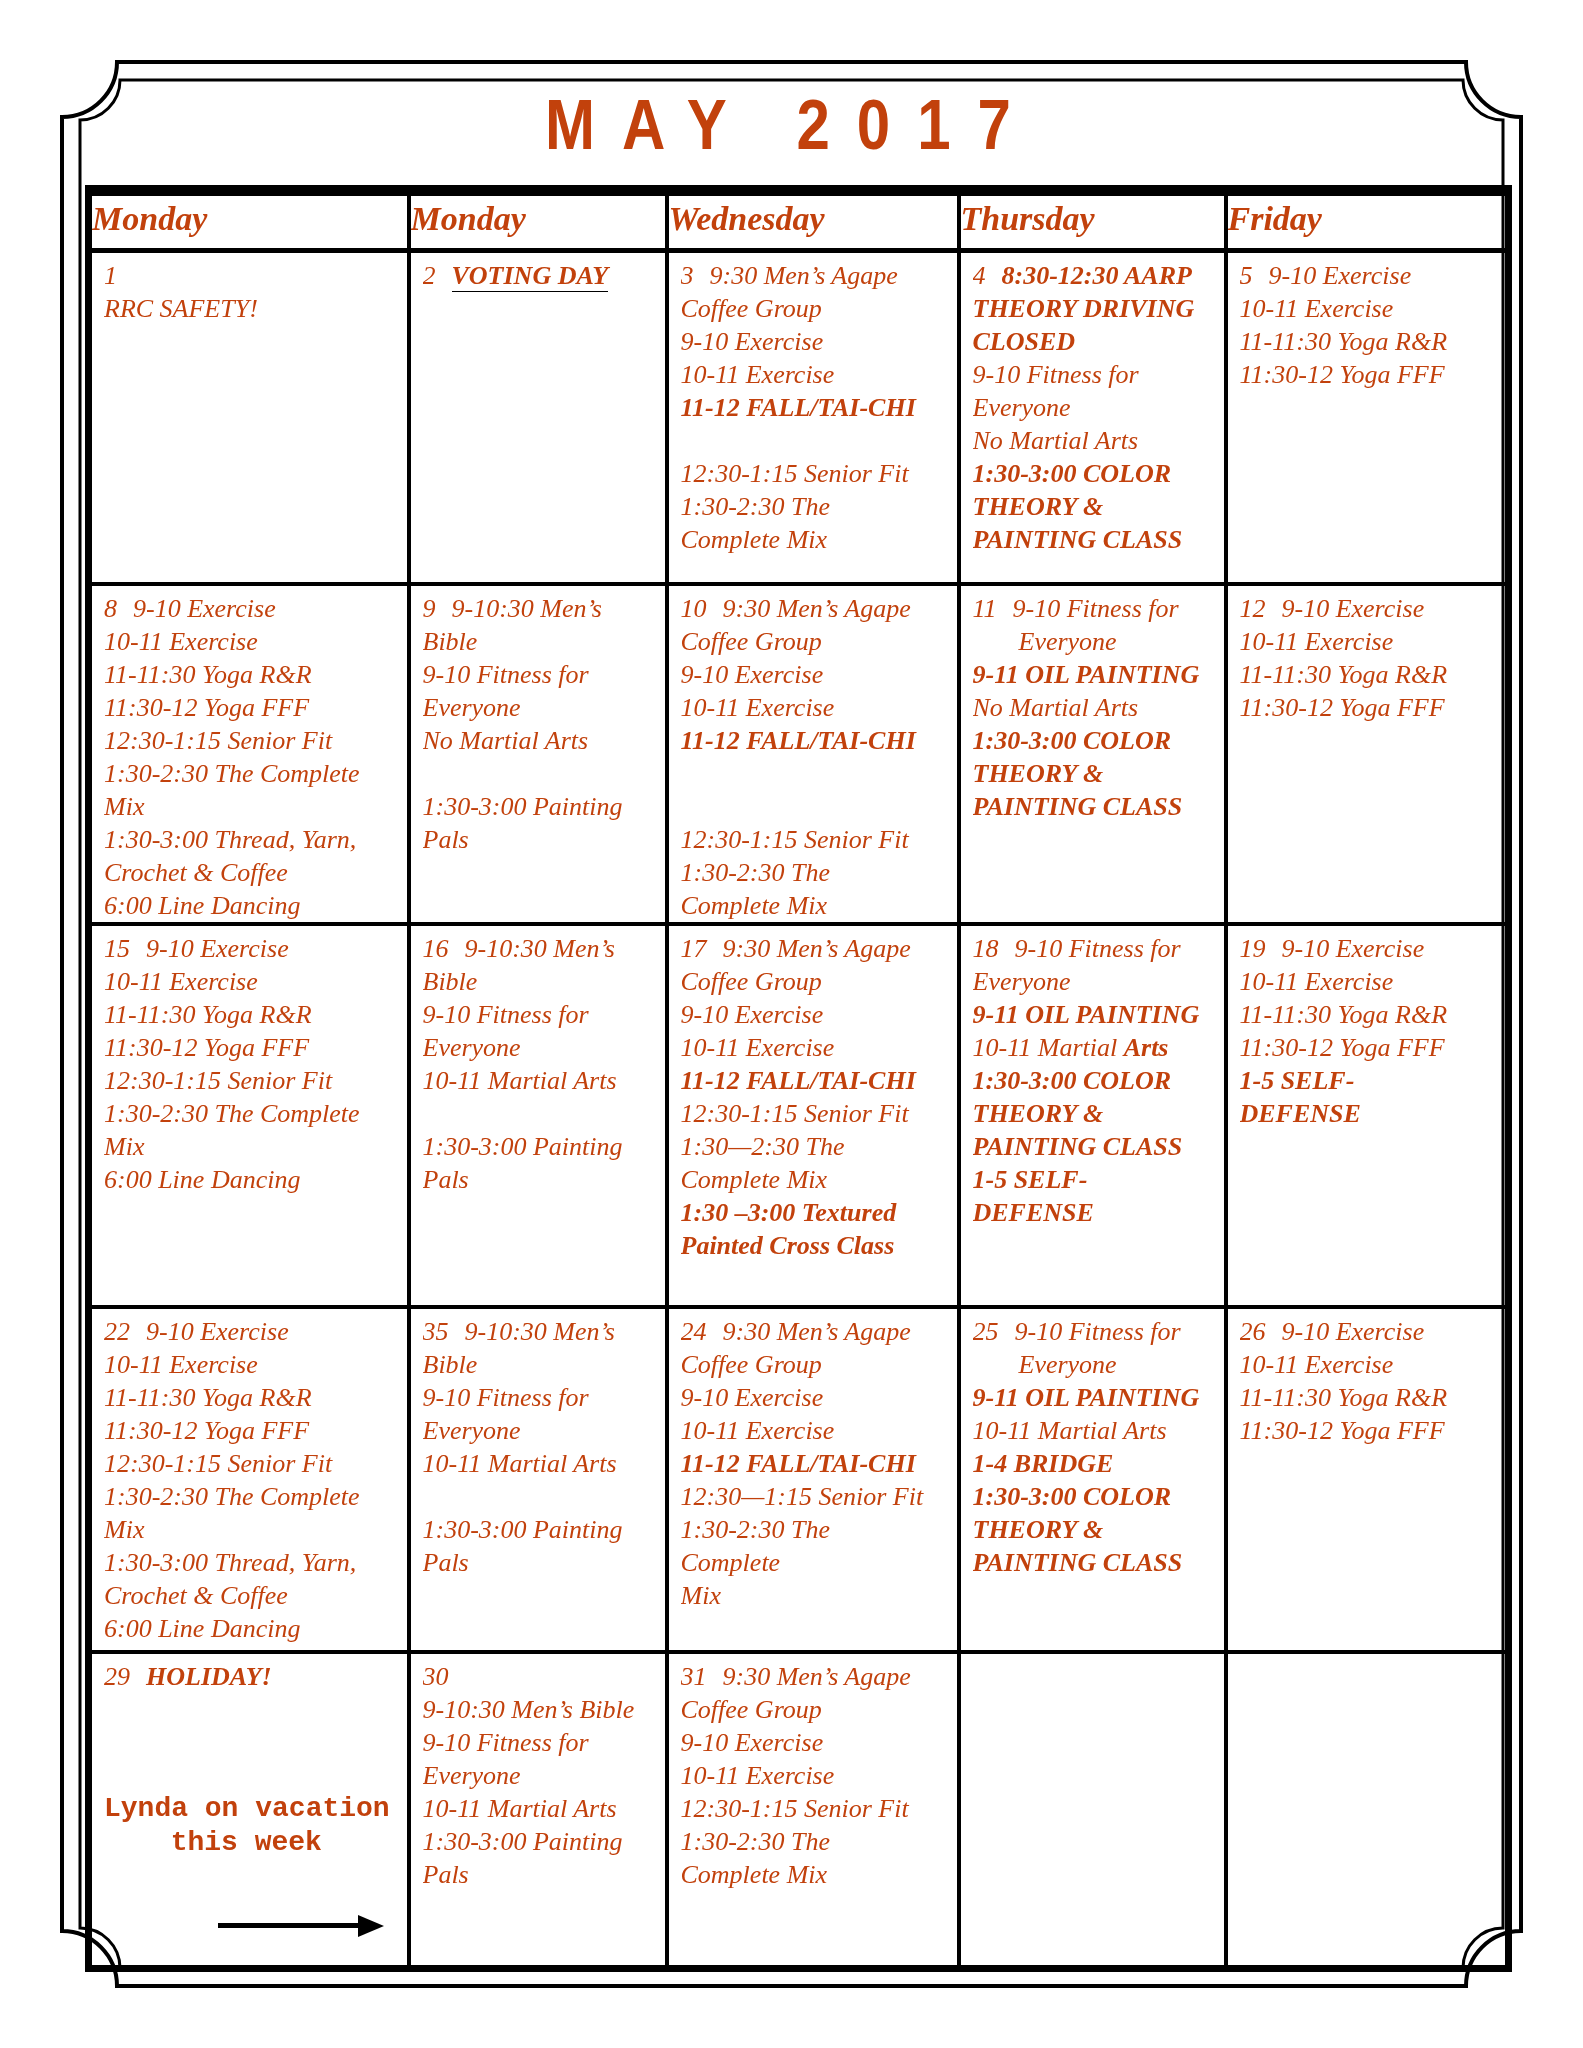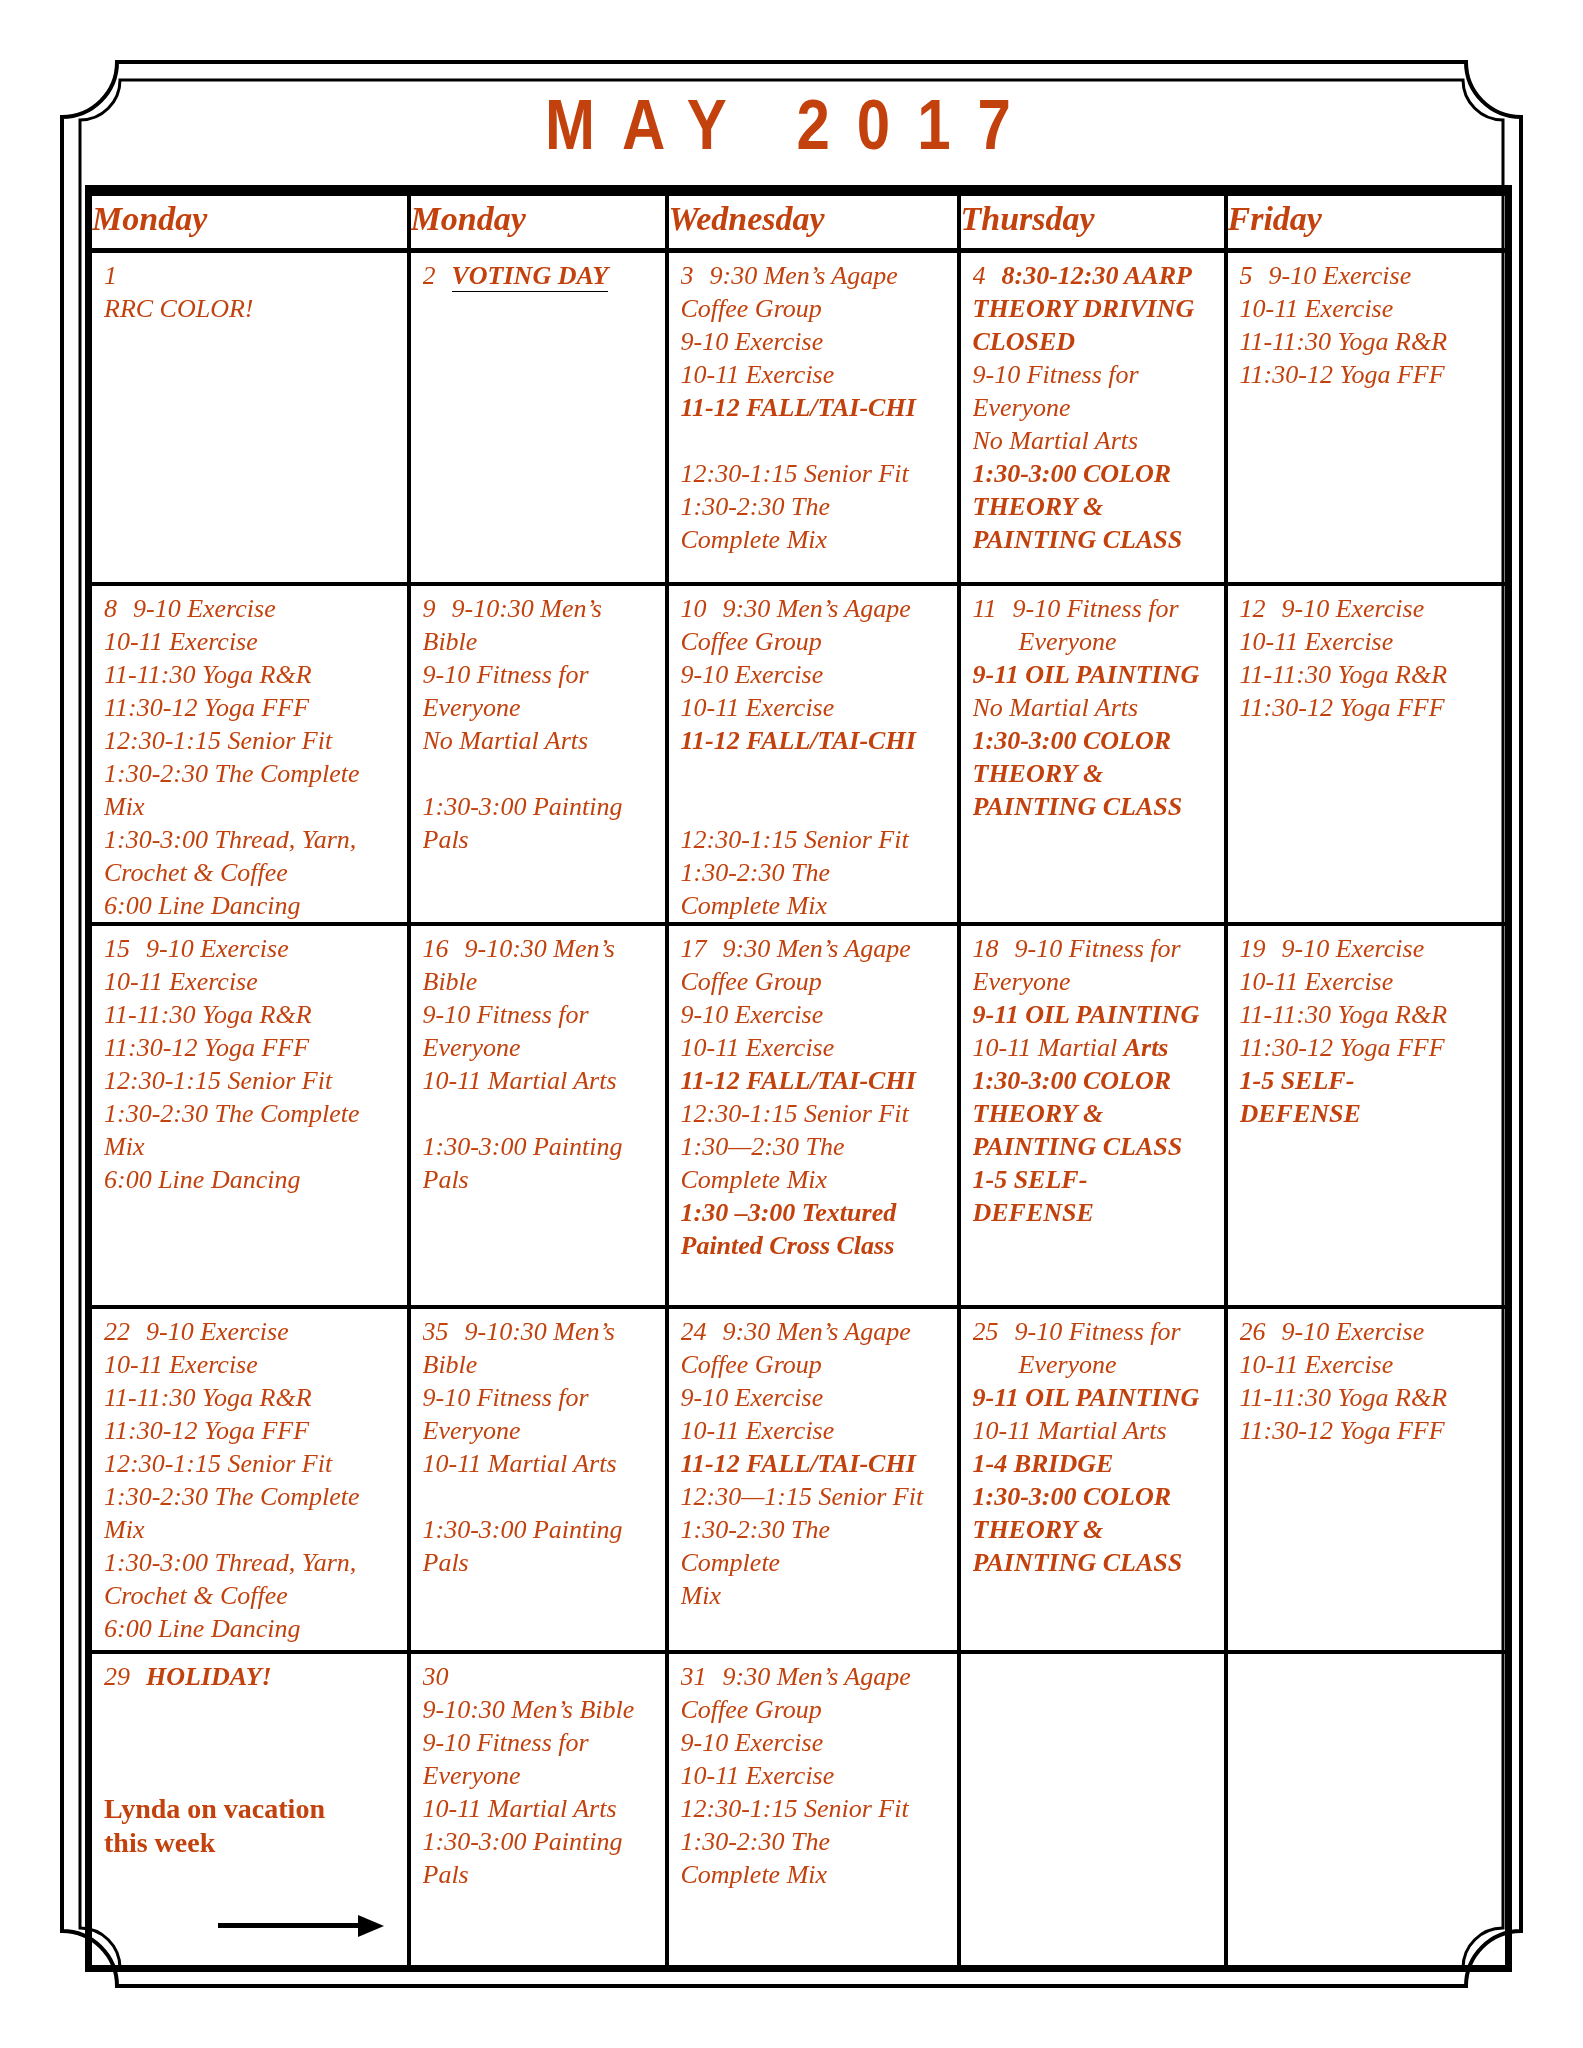--- a/index.html
+++ b/index.html
@@ -22,21 +22,21 @@
   th,td{border:4px solid #000;vertical-align:top;overflow:hidden;}
   th{font-style:italic;font-weight:bold;font-size:34px;text-align:left;
      padding:4px 0 2px 0;border-bottom-width:5px;}
   td{font-style:italic;font-size:26px;padding:6px 4px 0 12px;}
   .line{line-height:33px;min-height:33px;white-space:nowrap;overflow:hidden;}
   .daynum{margin-right:16px;}
   .seg.b{font-weight:bold;margin-top:10px;}
   .seg.u{border-bottom:4px solid #000;padding-bottom:1px;}
   .seg.up{font-style:normal;font-size:28px;}
   .line.indent{padding-left:46px;}
-  .line.center{text-align:left;padding-right:14px;}
+  .line.center{text-align:center;padding-right:14px;font-family:Liberation Mono, monospace;}
   .line.arrow-line{text-align:center;padding-left:70px;margin-top:14px;}
   .arrow{display:inline-block;position:relative;width:140px;height:5px;background:#000;
          vertical-align:middle;}
   .arrow::after{content:"";position:absolute;left:100%;top:50%;transform:translateY(-50%);
                 border-top:11px solid transparent;border-bottom:11px solid transparent;
                 border-left:26px solid #000;}
 </style>
 </head>
 <body>
 
@@ -63,21 +63,21 @@
           <th>Monday</th>
           <th>Wednesday</th>
           <th>Thursday</th>
           <th>Friday</th>
         </tr>
     </thead>
     <tbody id="weeks-body">
         <tr>
           <td>
             <div class="line"><span class="daynum">1</span></div>
-            <div class="line"><span class="seg">RRC COLOR!</span></div>
+            <div class="line"><span class="seg">RRC SAFETY!</span></div>
           </td>
           <td>
             <div class="line"><span class="daynum">2</span><span class="seg b u">VOTING DAY</span></div>
           </td>
           <td>
             <div class="line"><span class="daynum">3</span><span class="seg">9:30 Men’s Agape</span></div>
             <div class="line"><span class="seg">Coffee Group</span></div>
             <div class="line"><span class="seg">9-10 Exercise</span></div>
             <div class="line"><span class="seg">10-11 Exercise</span></div>
             <div class="line"><span class="seg b">11-12 FALL/TAI-CHI</span></div>

